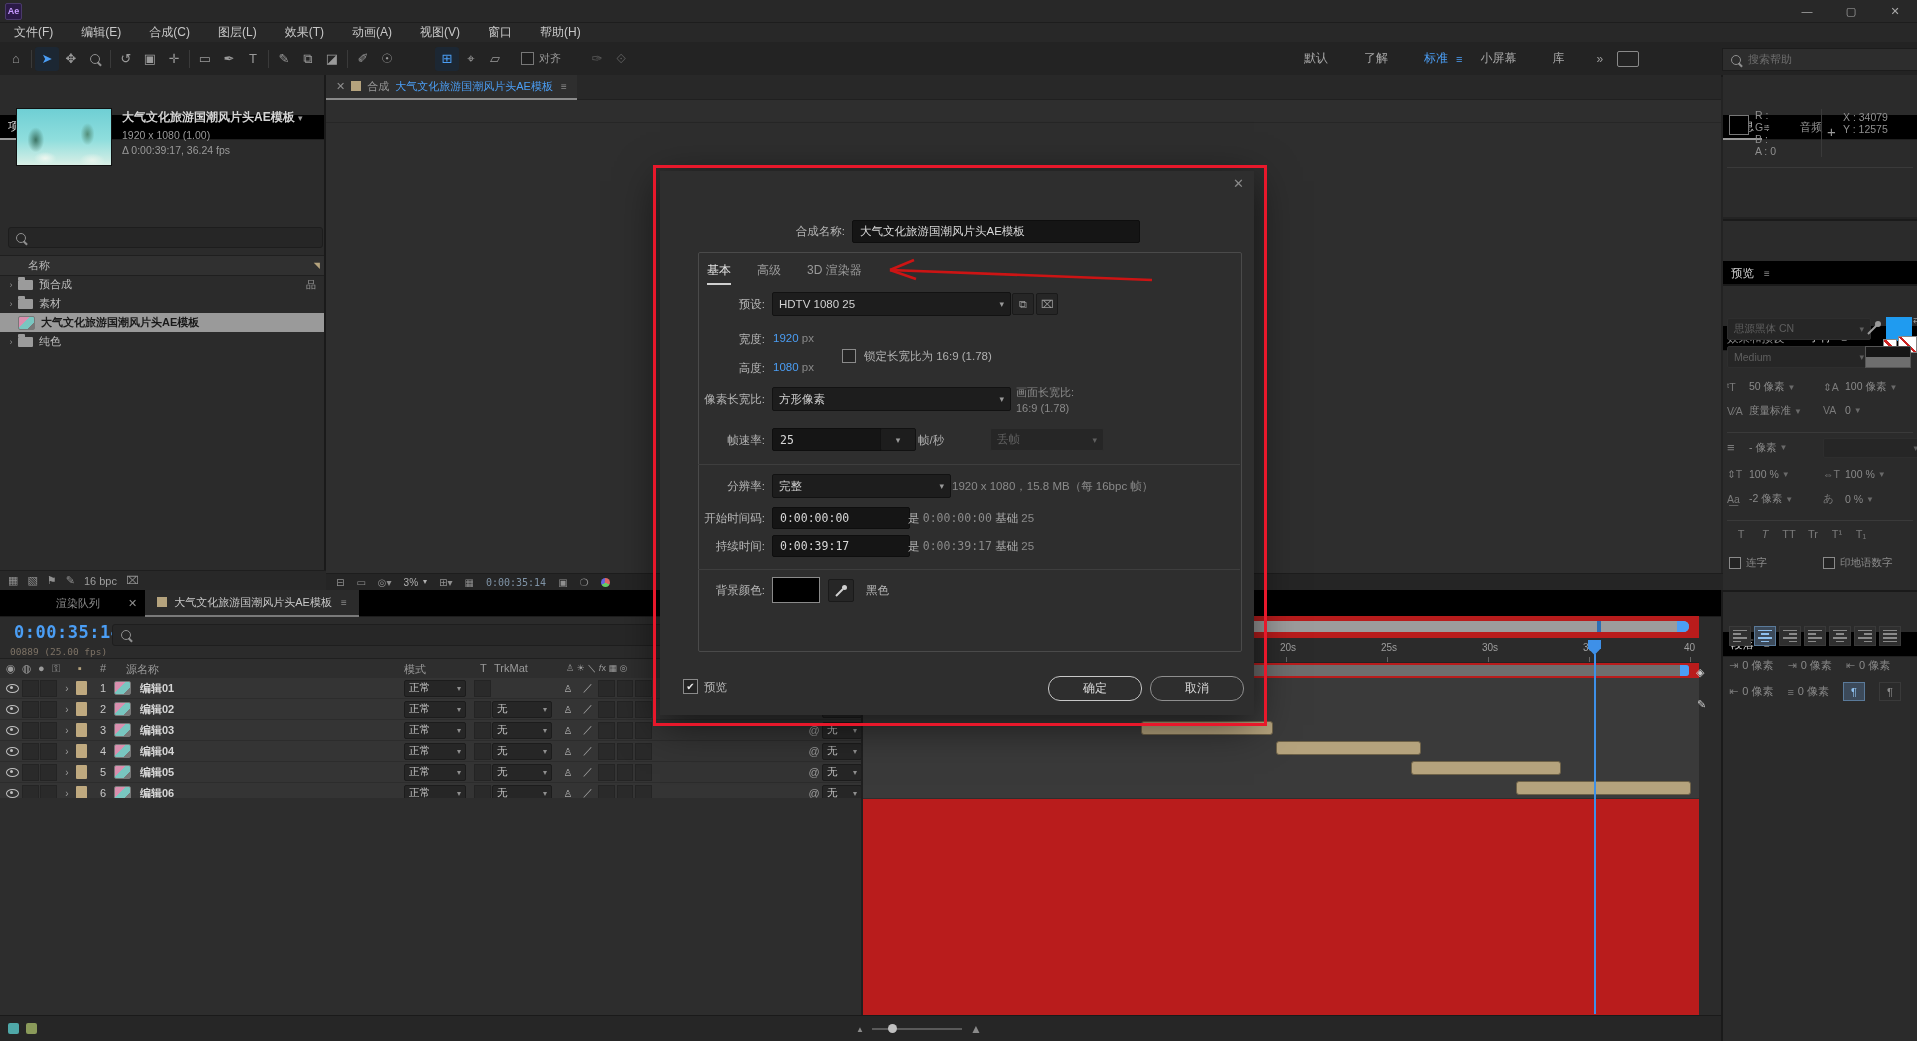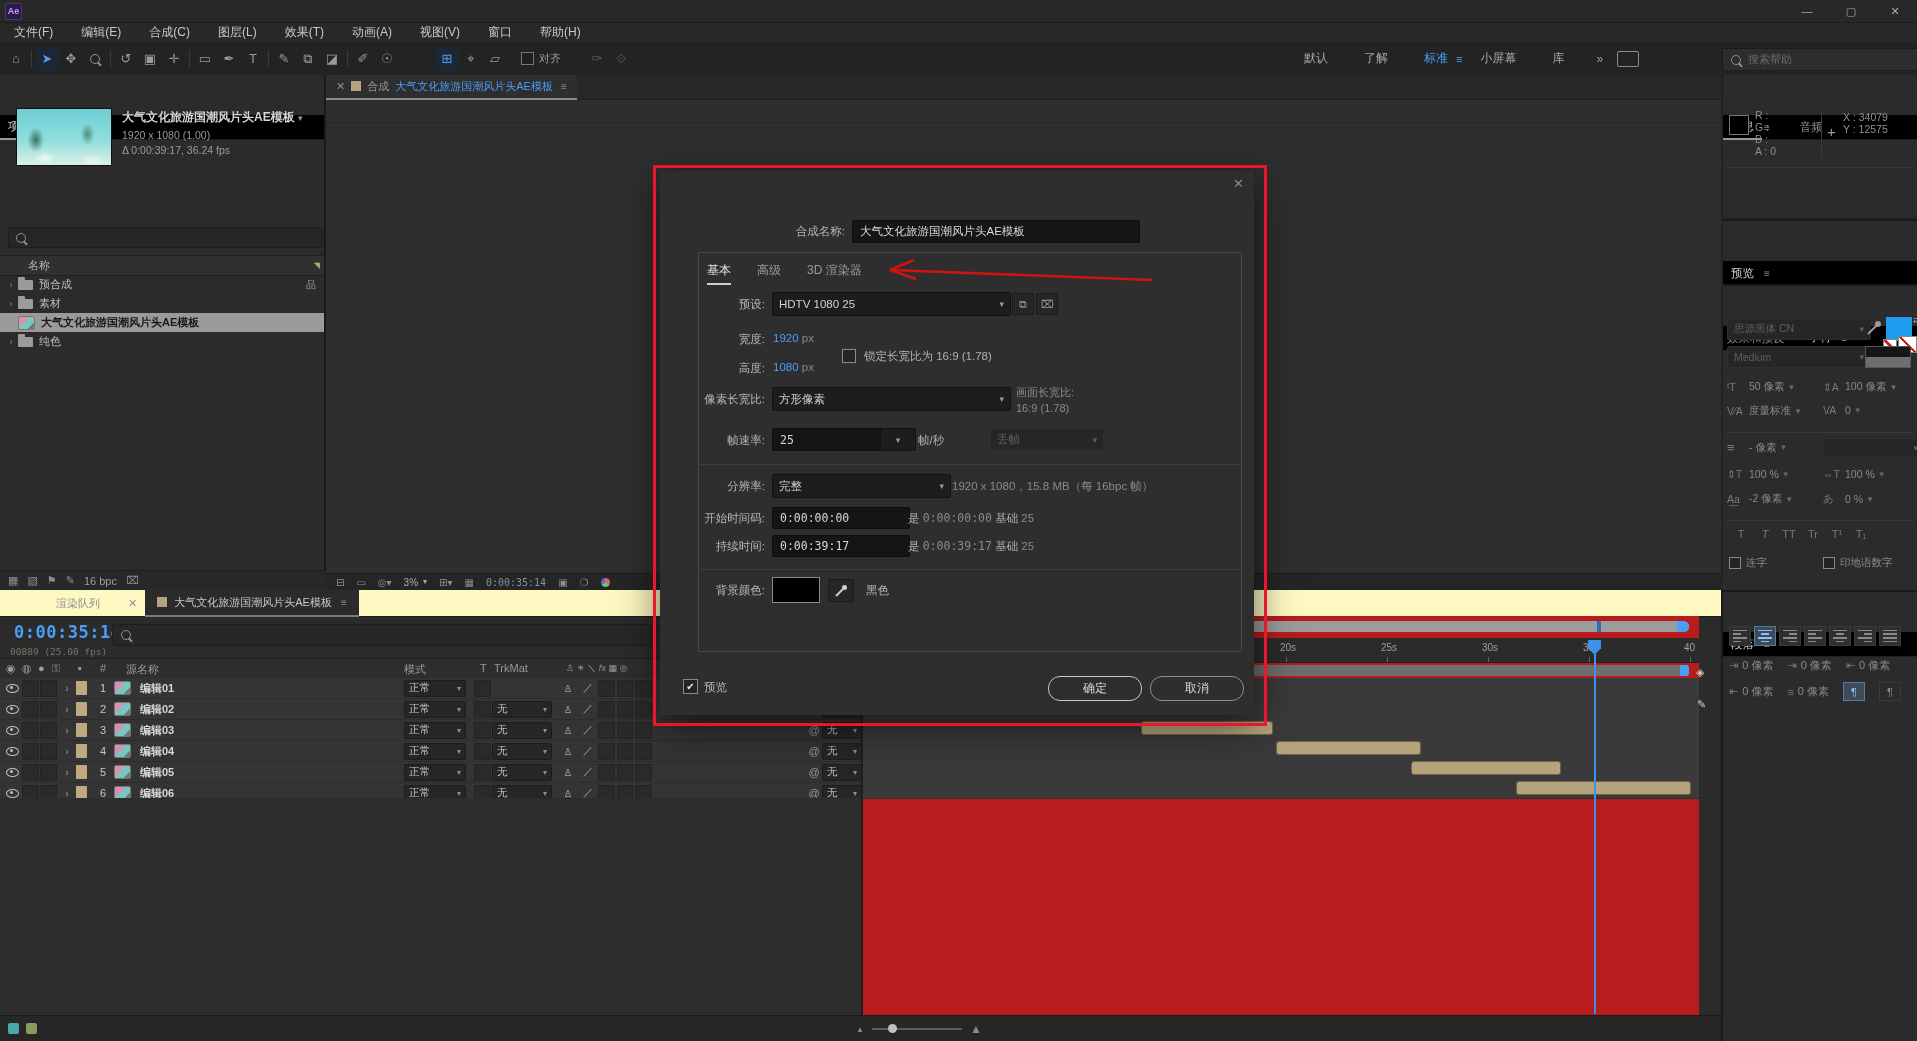--- a/index.html
+++ b/index.html
@@ -105,21 +105,21 @@
   .al-l i:nth-child(even){width:60%;} .al-l i{width:100%;}
   .al-c i{width:100%;margin:0 auto;} .al-c i:nth-child(even){width:60%;}
   .al-r i{width:100%;margin-left:auto;} .al-r i:nth-child(even){width:60%;}
   .al-j i{width:100%;}
   .ind{display:flex;align-items:center;gap:4px;color:#7a7a7a;}
   .ind .v{color:#8a8a8a;}
   .pbtn{width:20px;height:17px;border:1px solid #3a3a3a;display:flex;align-items:center;justify-content:center;color:#8a8a8a;}
   .pbtn.active{background:#3c4a5a;border-color:#5a7a9a;color:#8fc0ee;}
   
   #timeline{left:0;top:590px;width:1721px;height:451px;background:#2b2b2b;border-right:2px solid #1a1a1a;}
-  .tl-tabbar{height:26px;background:#fef9c3;display:flex;align-items:center;border-bottom:1px solid #1c1c1c;}
+  .tl-tabbar{height:26px;background:#000000;display:flex;align-items:center;border-bottom:1px solid #1c1c1c;}
   .qtab{color:#8f8f8f;padding:0 28px 0 56px;}
   .tl-tab{display:flex;align-items:center;gap:7px;background:#2b2b2b;height:25px;padding:0 12px;border-bottom:2px solid #7a7a7a;}
   .tl-time{position:absolute;left:14px;top:32px;color:#4b9ef5;font-size:17px;font-weight:bold;letter-spacing:.5px;}
   .tl-frame{position:absolute;left:10px;top:56px;color:#7d7265;font-size:9.5px;}
   .tlsearch{position:absolute;left:112px;top:34px;width:575px;height:20px;background:#272727;border:1px solid #1e1e1e;border-radius:3px;display:flex;align-items:center;padding-left:8px;}
   .tl-hdr{position:absolute;left:0;top:68px;width:862px;height:20px;background:#2e2e2e;border-top:1px solid #1f1f1f;border-bottom:1px solid #1f1f1f;color:#9a9a9a;}
   .tl-hdr span{position:absolute;top:3px;}
   .tlrow{display:grid;grid-template-columns:22px 18px 18px 18px 16px 22px 22px 268px 62px 8px 18px 60px 6px 20px 20px 54px 154px 16px 40px;
          align-items:center;height:20px;border-bottom:1px solid #2c2c2c;background:#343434;}
   .eye{width:11px;height:7px;border:1px solid #c0c0c0;border-radius:50%;margin-left:6px;position:relative;}

